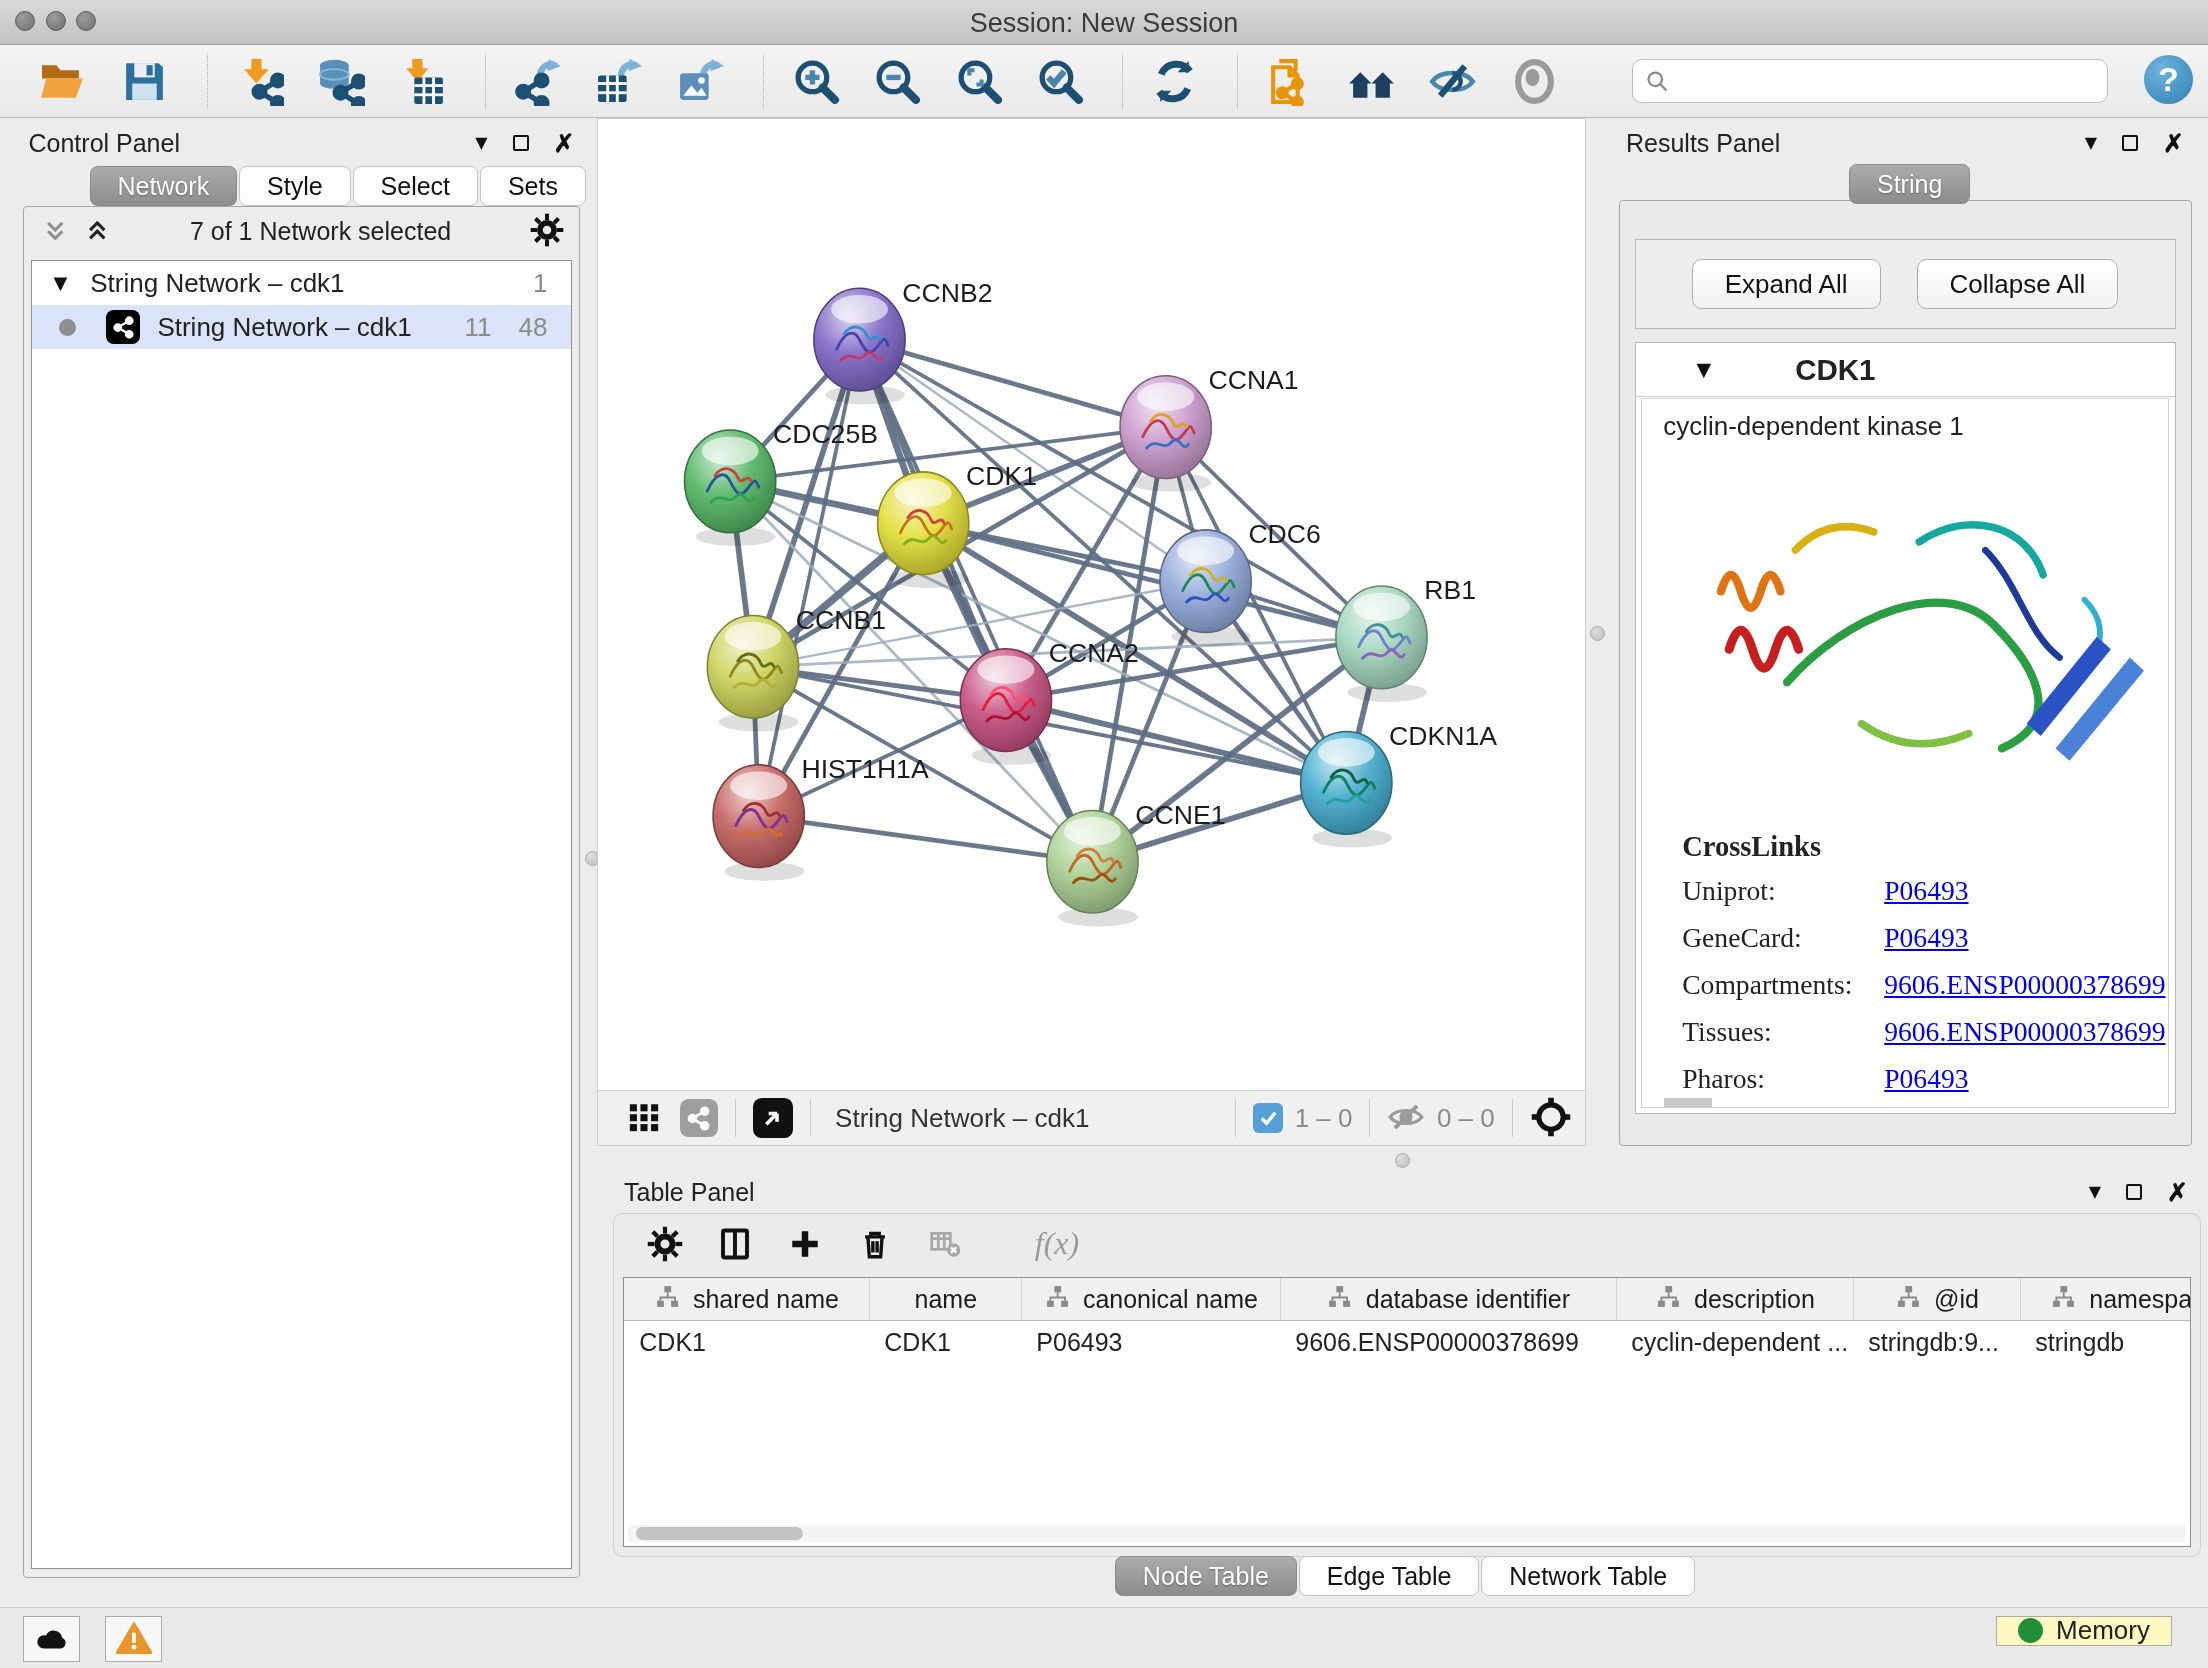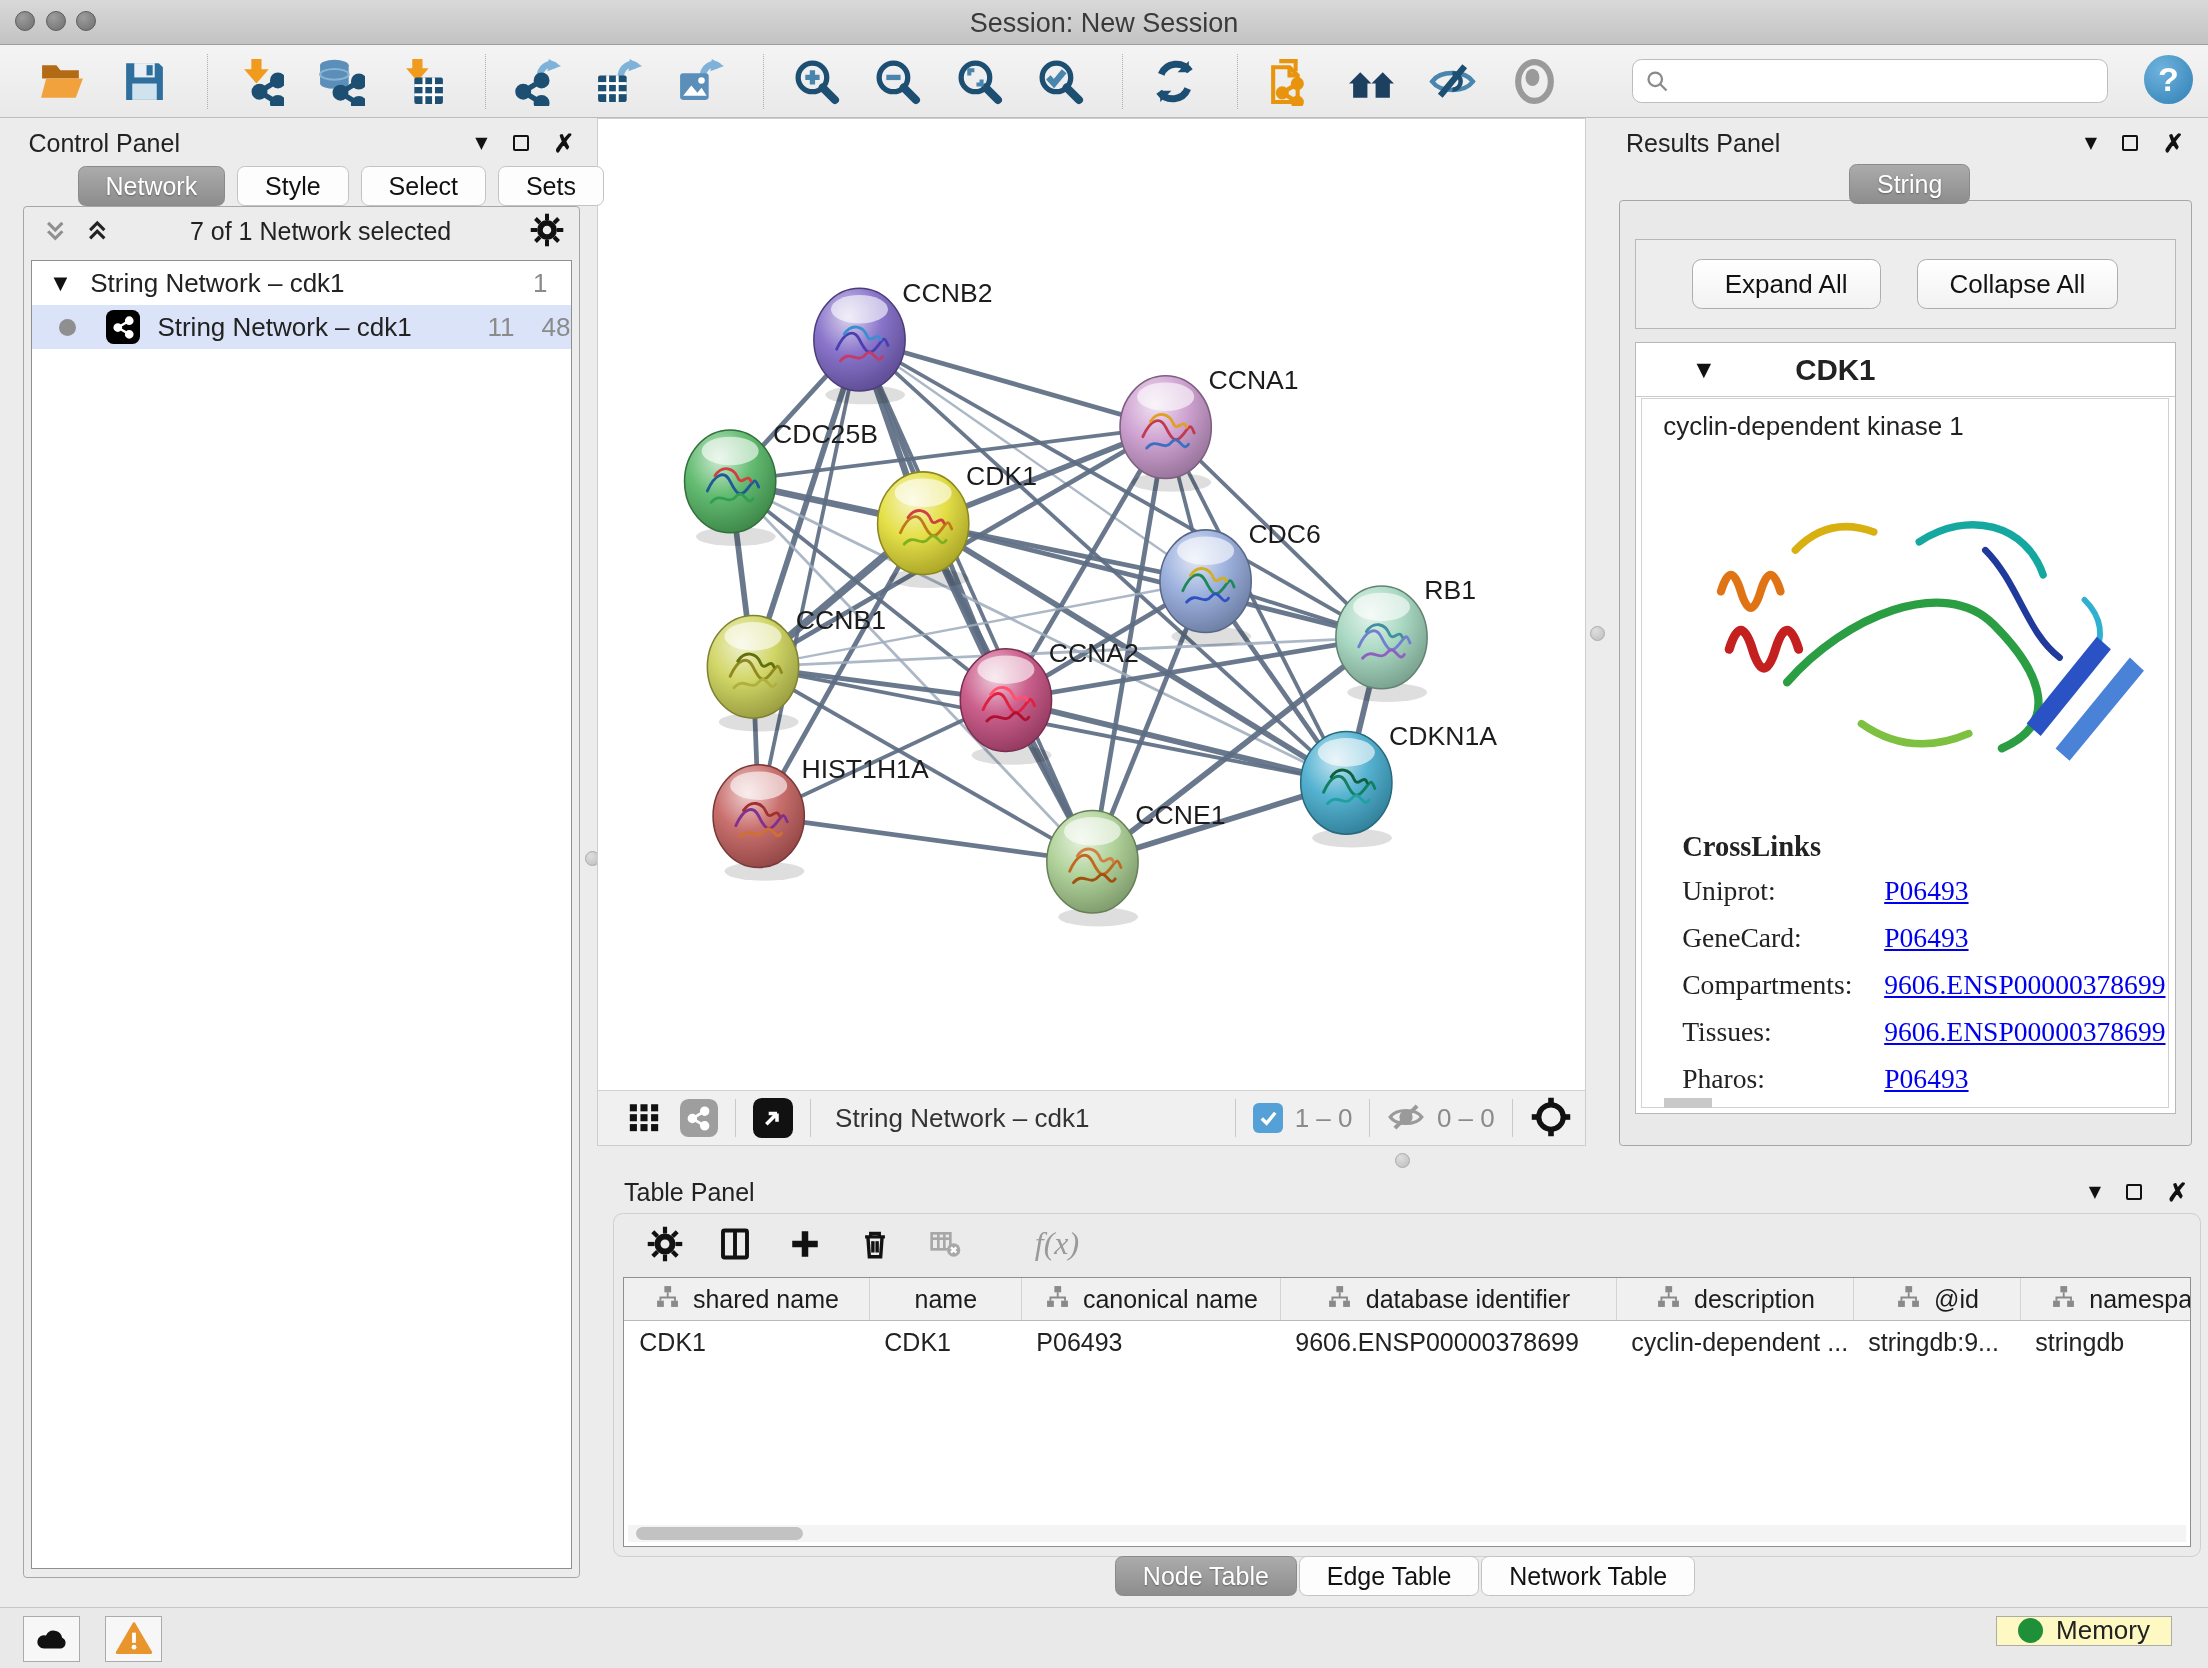--- a/index.html
+++ b/index.html
@@ -33,21 +33,21 @@
   .xglyph{font-size:25px;font-weight:bold;color:#111;line-height:1;}
   .tab{height:38px;padding:0 27px;display:flex;align-items:center;font-size:25px;border-radius:7.6px;
     background:#fdfdfd;border:1px solid #c3c3c3;color:#111;margin-right:1.9px;}
   .tab.sel{background:linear-gradient(#ababab,#8d8d8d);color:#fff;border-color:#8a8a8a;
     text-shadow:0 1px 1.9px rgba(0,0,0,.35);}
   
   .control-panel{position:absolute;left:9.5px;top:124px;width:582px;height:1463px;}
   .cp-titlebar{position:absolute;left:0;top:0;right:0;height:38px;display:flex;align-items:center;}
   .cp-titlebar .panel-title{margin-left:19px;}
   .cp-titlebar .panel-ctrls{margin-left:auto;margin-right:17px;}
-  .cp-tabs{position:absolute;left:68px;top:42px;display:flex;z-index:2;gap:10px;}
+  .cp-tabs{position:absolute;left:80px;top:42px;display:flex;z-index:2;}
   .cp-box{position:absolute;left:13.3px;top:82px;right:11.4px;bottom:9.5px;border:1.9px solid #a6a6a6;
     border-radius:3.8px;background:#ececec;}
   .cp-header{height:48px;display:flex;align-items:center;}
   .cp-header .chev{margin-left:17px;}
   .cp-header .hdr-text{flex:1;text-align:center;font-size:25px;}
   .cp-header .gear{margin-right:15px;}
   .tree{position:absolute;left:7.6px;top:53px;right:7.6px;bottom:7.6px;border:1.9px solid #8f8f8f;background:#fff;}
   .tree-row{height:44px;display:flex;align-items:center;font-size:26px;}
   .tree-row .count{color:#8b8b8b;}
   .tree-row.selected{background:#dbe3f8;}
@@ -363,21 +363,21 @@
               <g stroke="#fff" stroke-width="2.4" fill="#fff">
             <circle cx="6.5" cy="12" r="3"></circle>
                 <circle cx="17.5" cy="5.5" r="3"></circle>
                 <circle cx="17.5" cy="18.5" r="3"></circle>
             <path d="M6.5 12 L17.5 5.5 M6.5 12 L17.5 18.5" fill="none"></path>
               </g>
             </svg>
         </span>
         <span style="margin-left:17px">String Network – cdk1</span>
         <span class="count" style="margin-left:auto">11</span>
-        <span class="count" style="margin-left:27px;">48</span>
+        <span class="count" style="margin-left:27px;margin-right:23px">48</span>
       </div>
     </div>
   </div>
 </div>
 <div class="splitter-dot" style="left:585px;top:851px"></div>
 
 <div class="canvas">
   <svg id="net-svg" width="987" height="972" viewBox="0 0 1038 1022">
       <defs>
         <radialGradient id="g0" cx="38%" cy="28%" r="80%">

